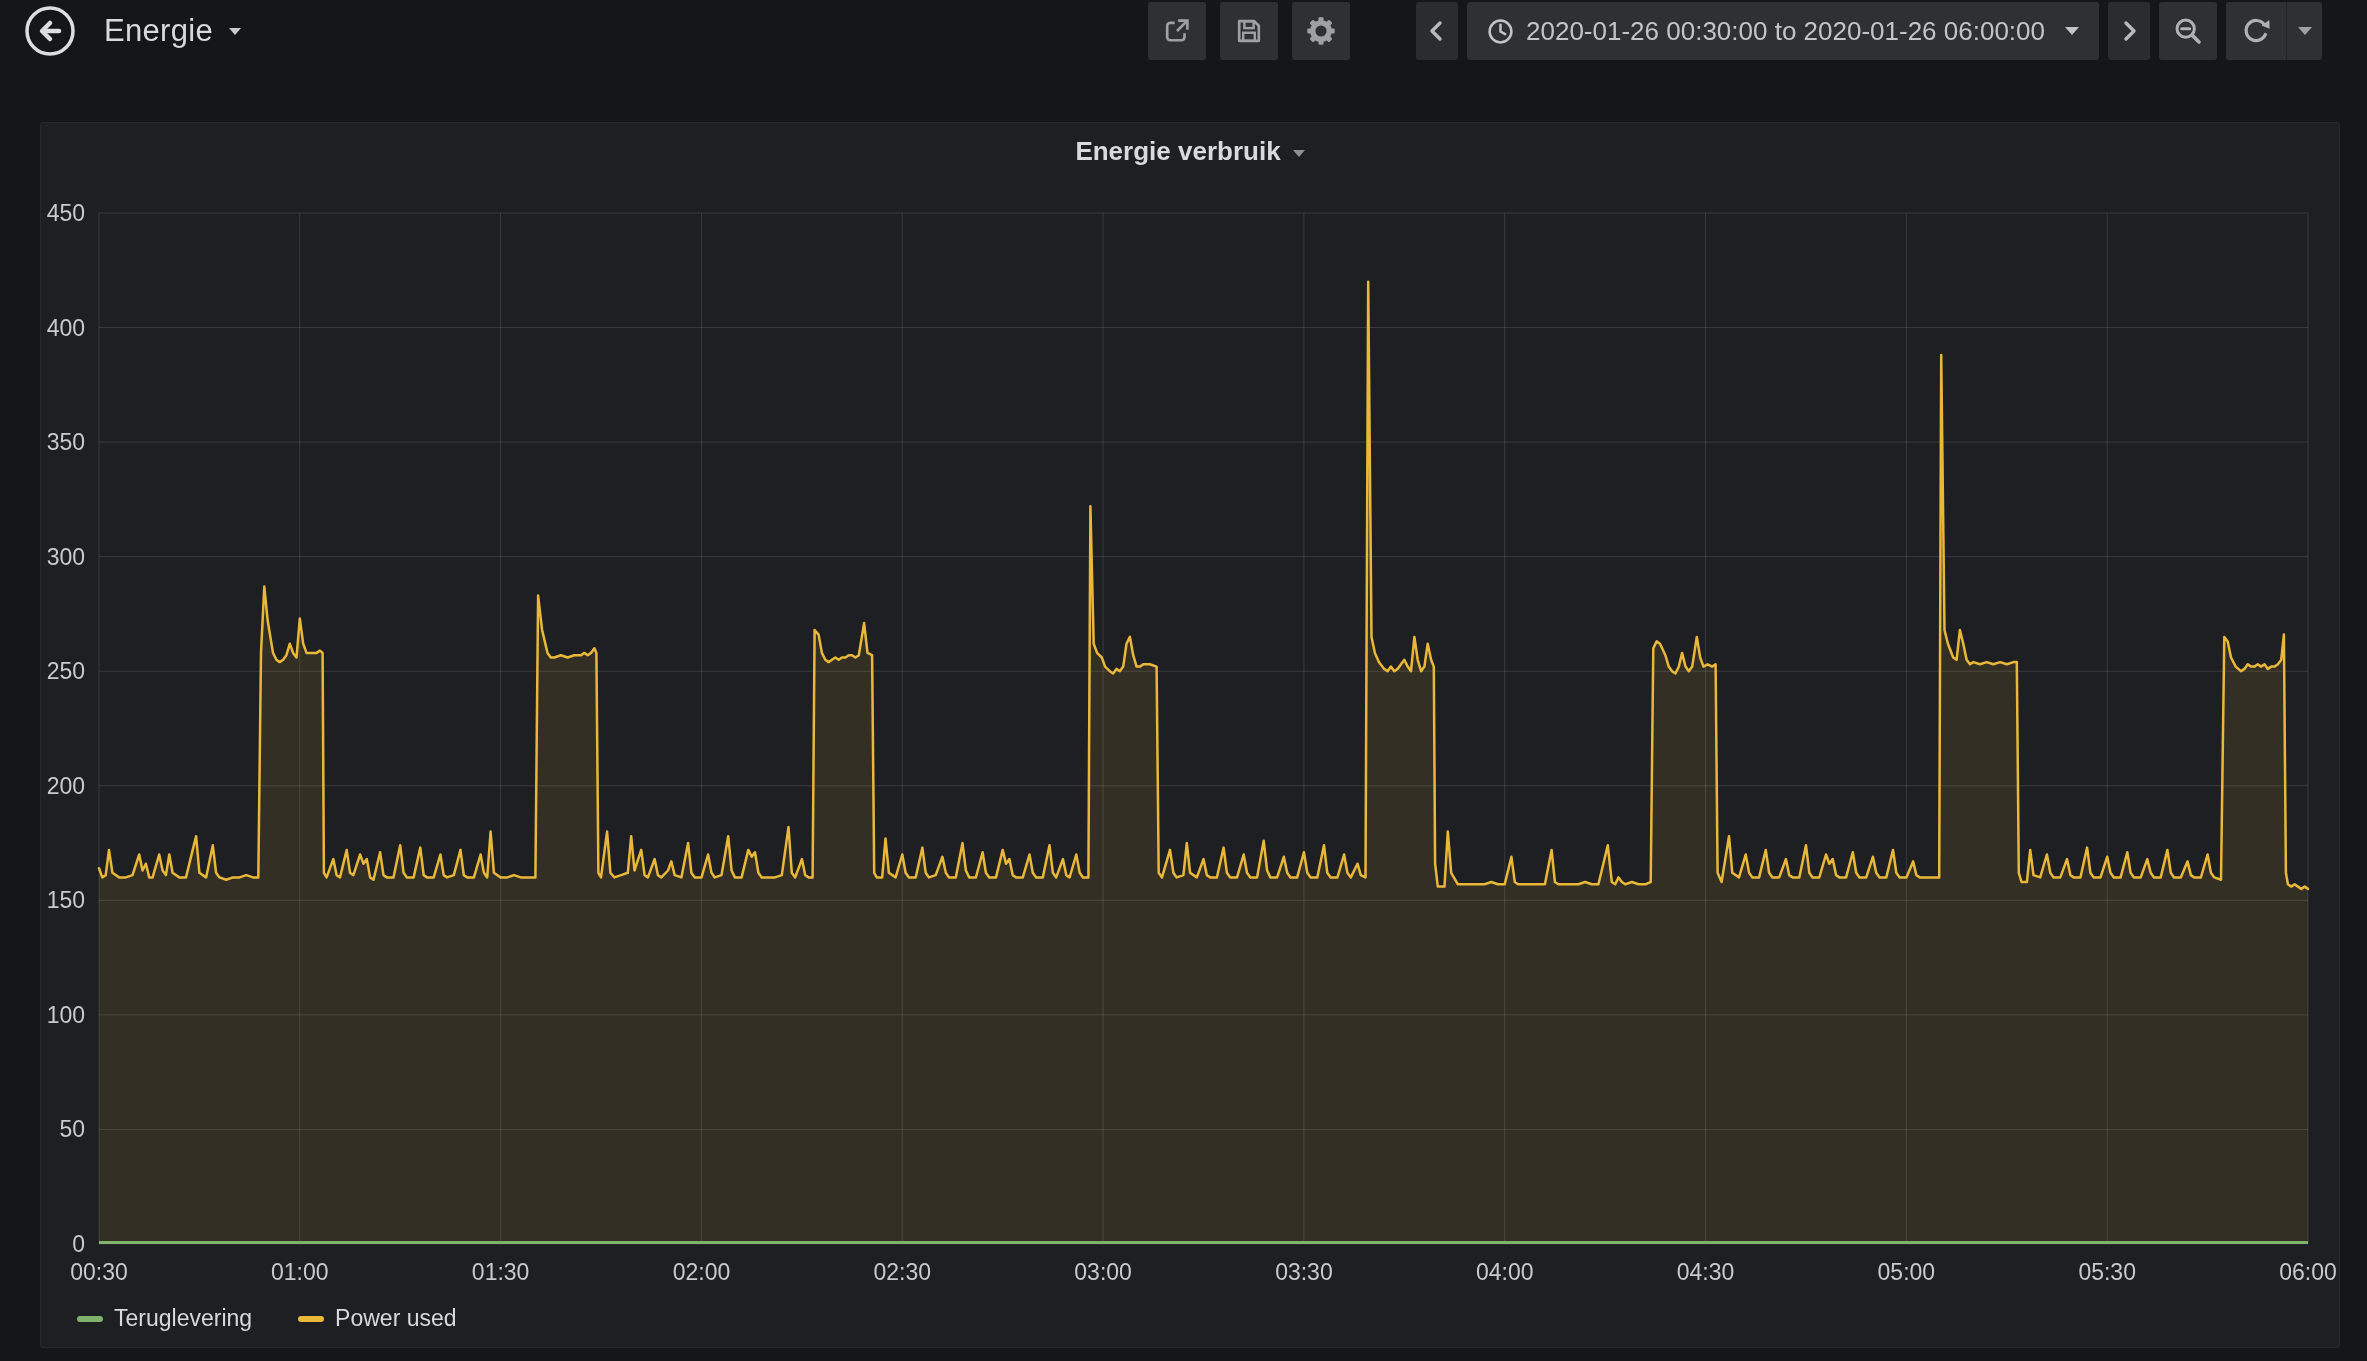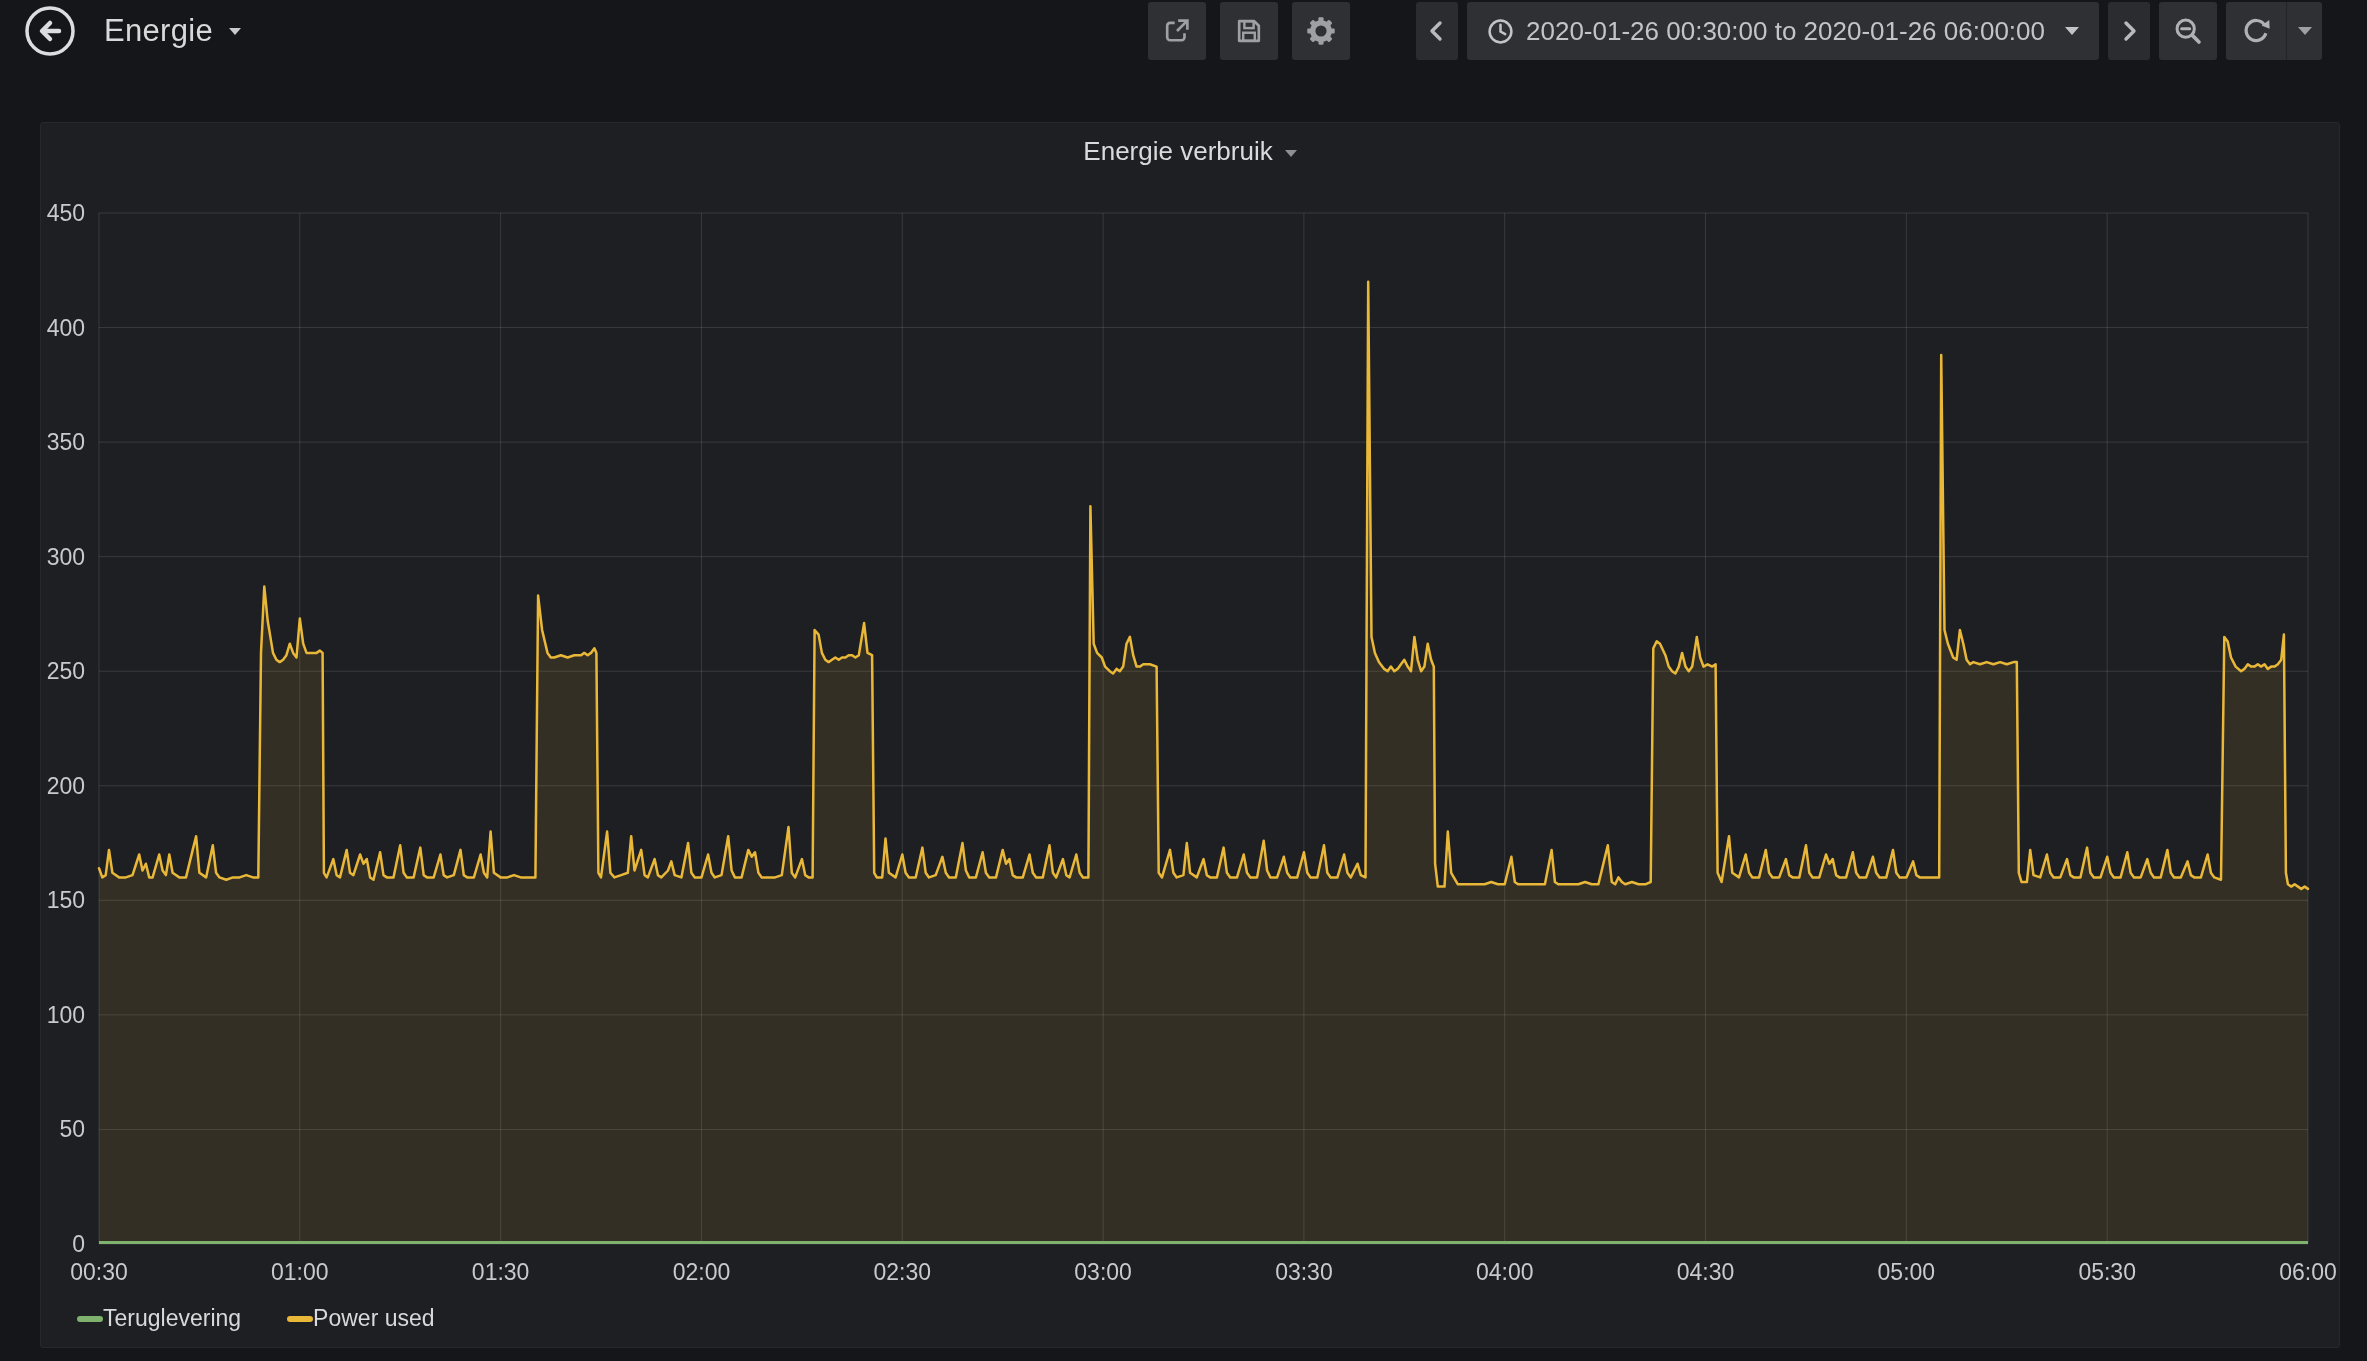--- a/index.html
+++ b/index.html
@@ -25,29 +25,29 @@
   .time-btn { padding:16px 20px; gap:12px; }
   .time-text { color:#c3c4c6; font-size:26px; white-space:nowrap; }
   .time-btn .caret { margin-left:8px; border-top-color:#c3c4c6; }
   .refresh-group { display:flex; }
   .refresh-main { width:60px; border-radius:3px 0 0 3px; }
   .refresh-caret { width:36px; border-radius:0 3px 3px 0; border-left:1px solid #232427; }
   
   .panel { position:absolute; left:40px; top:122px; width:2300px; height:1226px;
            background:#1e1f23; border:1px solid #27282c; border-radius:3px; }
   .panel-title { position:absolute; top:13px; left:0; width:100%; text-align:center;
-                 color:#d9dadb; font-size:26px; font-weight:400; cursor:pointer; }
+                 color:#d9dadb; font-size:26px; font-weight:700; cursor:pointer; }
   .panel-title .caret { margin-left:12px; border-top-color:#8d8f92; vertical-align:middle; }
   #chart-svg { position:absolute; left:0; top:0; width:2300px; height:1226px; }
   #chart-svg text { font-family:"Liberation Sans", sans-serif; fill:#c9cacc; font-size:23px; }
   #chart-svg .grid { stroke:rgba(255,255,255,0.12); stroke-width:1; }
   #chart-svg .xtick { text-anchor:middle; }
   #chart-svg .ytick { text-anchor:end; }
   .legend { position:absolute; left:36px; top:1182px; display:flex; gap:46px; align-items:center; }
-  .legend-item { display:flex; align-items:center; cursor:pointer; }
+  .legend-item { display:flex; align-items:center; gap:11px; cursor:pointer; }
   .swatch { width:26px; height:6px; border-radius:3px; display:inline-block; }
   .legend-label { color:#d8d9da; font-size:23px; }
 </style>
 </head>
 <body>
 
 <div class="navbar">
   <div class="back-btn">
     <svg width="52" height="52" viewBox="0 0 52 52">
       <circle cx="26" cy="26" r="23" fill="none" stroke="#dcdde0" stroke-width="3.5"></circle>

